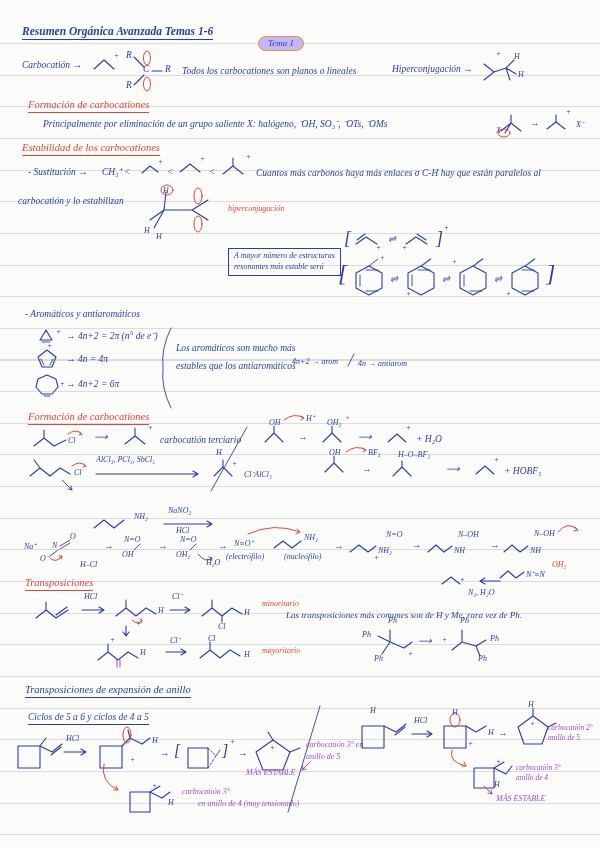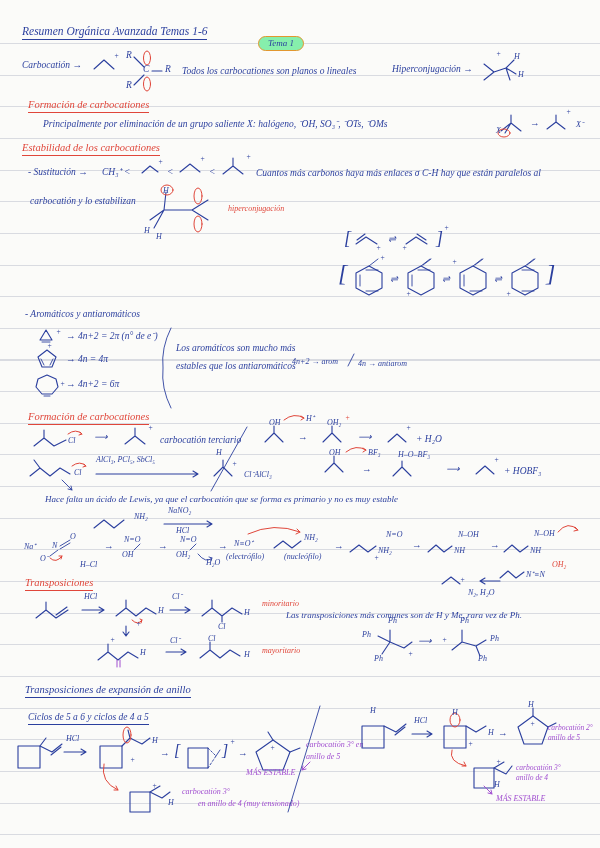--- a/index.html
+++ b/index.html
@@ -2,26 +2,26 @@
 <html><head>
 <meta charset="utf-8">
 <style>
   html,body{margin:0;padding:0;background:#e9e9e7;}
   .page{position:relative;width:600px;height:848px;margin:0 auto;background:#fbfbf9;overflow:hidden;
         font-family:"Liberation Serif",serif;font-style:italic;}
   .lines{position:absolute;left:0;right:0;top:43px;bottom:0;
          background:repeating-linear-gradient(to bottom,#d9dbe1 0 1px,transparent 1px 31.65px);}
   .t{position:absolute;white-space:nowrap;color:#2b3f9e;font-size:9.5px;line-height:1.15;}
   .hd{font-size:10.5px;border-bottom:1px solid currentColor;padding-bottom:1px;}
-  .big{font-size:11.5px;}
+  .big{font-size:11.5px;font-weight:bold;}
   .sm{font-size:8px;}
   .ch{font-size:7.5px;}
   .red{color:#e0463a;}
   .purple{color:#a14fd0;}
-  .badge{position:absolute;background:#86efac;border:1.3px solid #e2972f;border-radius:9px;
+  .badge{position:absolute;background:#c4b5fd;border:1.3px solid #e2972f;border-radius:9px;
          padding:1px 9px 2px;font-size:9px;color:#2b3f9e;}
   .box{position:absolute;border:1px solid #2b3f9e;padding:2px 5px;font-size:8px;color:#2b3f9e;line-height:1.35;}
   .s{position:absolute;overflow:visible;}
   .bk{stroke:#2b3f9e;stroke-width:1.1;fill:none;stroke-linecap:round;stroke-linejoin:round;}
   .th{stroke-width:0.9;}
   .rd{stroke:#e0463a;stroke-width:1;fill:none;stroke-linecap:round;stroke-linejoin:round;}
   .pp{stroke:#a14fd0;stroke-width:1;fill:none;stroke-linecap:round;stroke-linejoin:round;}
 </style>
 </head>
 <body>
@@ -80,21 +80,21 @@
   <svg class="s" style="left:178px;top:160px" width="24" height="14">
       <path class="bk" d="M2,12 L12,4 L22,12"></path>
     </svg>
   <span class="t ch" style="left:200px;top:155px">+</span>
   <span class="t" style="left:209px;top:167px">&lt;</span>
   <svg class="s" style="left:220px;top:156px" width="26" height="20">
       <path class="bk" d="M13,2 V10 M3,18 L13,10 L23,18"></path>
     </svg>
   <span class="t ch" style="left:246px;top:153px">+</span>
   <span class="t" style="left:256px;top:168px">Cuantos más carbonos haya más enlaces σ C-H hay que están paralelos al</span>
-  <span class="t" style="left:30px;top:196px">carbocatión y lo estabilizan</span>
+  <span class="t" style="left:18px;top:196px">carbocatión y lo estabilizan</span>
   <svg class="s" style="left:140px;top:184px" width="84" height="52">
     <path class="bk" d="M24,26 L52,26 M24,26 L10,36 M24,26 L14,44 M24,26 L26,8 M52,26 L68,16 M52,26 L68,36"></path>
     <ellipse class="rd" cx="58" cy="12" rx="4" ry="8"></ellipse>
     <ellipse class="rd" cx="58" cy="40" rx="4" ry="8"></ellipse>
     <ellipse class="rd" cx="27" cy="6" rx="6" ry="5"></ellipse>
   </svg>
   <span class="t sm" style="left:163px;top:186px">H</span>
   <span class="t sm" style="left:144px;top:226px">H</span>
   <span class="t sm" style="left:156px;top:232px">H</span>
   <span class="t red sm" style="left:228px;top:204px">hiperconjugación</span>
@@ -105,20 +105,24 @@
   </svg>
   <span class="t ch" style="left:376px;top:244px">+</span>
   <span class="t" style="left:388px;top:234px">⇌</span>
   <svg class="s" style="left:404px;top:232px" width="28" height="16">
     <path class="bk" d="M2,12 L12,5 L23,12 M13,2 L22,8"></path>
   </svg>
   <span class="t ch" style="left:402px;top:244px">+</span>
   <span class="t" style="left:436px;top:228px;font-size:18px">]</span>
   <span class="t ch" style="left:444px;top:224px">+</span>
 
+  <div class="box" style="left:228px;top:248px">
+    <div>A mayor número de estructuras</div>
+    <div>resonantes más estable será</div>
+  </div>
 
   <span class="t" style="left:338px;top:260px;font-size:24px">[</span>
   <svg class="s" style="left:352px;top:262px" width="34" height="36">
     <polygon class="bk" points="17,4 30,11 30,26 17,33 4,26 4,11"></polygon>
     <path class="bk th" d="M8,13 L8,24 M14,8 L26,8 M26,29 L14,29 M17,4 L26,-3"></path>
   </svg>
   <span class="t ch" style="left:380px;top:254px">+</span>
   <span class="t" style="left:390px;top:274px">⇌</span>
   <svg class="s" style="left:404px;top:262px" width="34" height="36">
     <polygon class="bk" points="17,4 30,11 30,26 17,33 4,26 4,11"></polygon>
@@ -241,21 +245,20 @@
       <path class="bk" d="M3,14 L12,5 L21,14 M12,5 V-1"></path>
     </svg>
   <span class="t sm" style="left:398px;top:450px">H–O–BF₃</span>
   <span class="t" style="left:446px;top:464px">⟶</span>
   <svg class="s" style="left:474px;top:462px" width="22" height="14">
       <path class="bk" d="M2,12 L11,4 L20,12"></path>
     </svg>
   <span class="t ch" style="left:494px;top:456px">+</span>
   <span class="t" style="left:504px;top:466px">+ HOBF₃</span>
 
-  <span class="t" style="left:45px;top:494px;font-size:9px">Hace falta un ácido de Lewis, ya que el carbocatión que se forma es primario y no es muy estable</span>
 
   <svg class="s" style="left:92px;top:514px" width="42" height="16">
       <path class="bk" d="M2,14 L12,6 L22,14 L32,6"></path>
     </svg>
   <span class="t sm" style="left:134px;top:512px">NH₂</span>
   <span class="t sm" style="left:168px;top:506px">NaNO₂</span>
   <svg class="s" style="left:162px;top:520px" width="56" height="8">
       <path class="bk" d="M2,4 L50,4 M45,1 L50,4 L45,7"></path>
     </svg>
   <span class="t sm" style="left:176px;top:526px">HCl</span>

